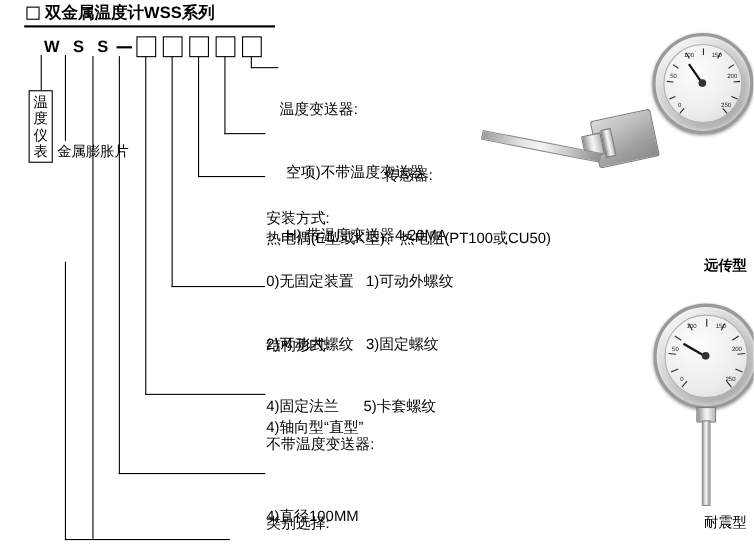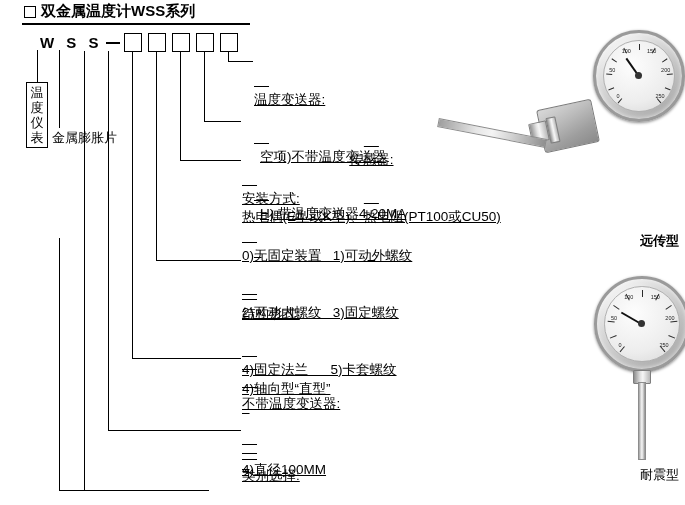--- a/index.html
+++ b/index.html
@@ -93,21 +93,20 @@
   }
   
   .vline { position: absolute; width: 1px; background: #000; }
   .hline { position: absolute; height: 1px; background: #000; }
   
   .blk {
     position: absolute;
     font-size: 13.5px;
     line-height: 19px;
     white-space: pre;
-    text-decoration: underline;
   }
   
   .photo-caption {
     position: absolute;
     font-size: 13px;
     white-space: nowrap;
   }
   
   .gauge {
     position: absolute;

